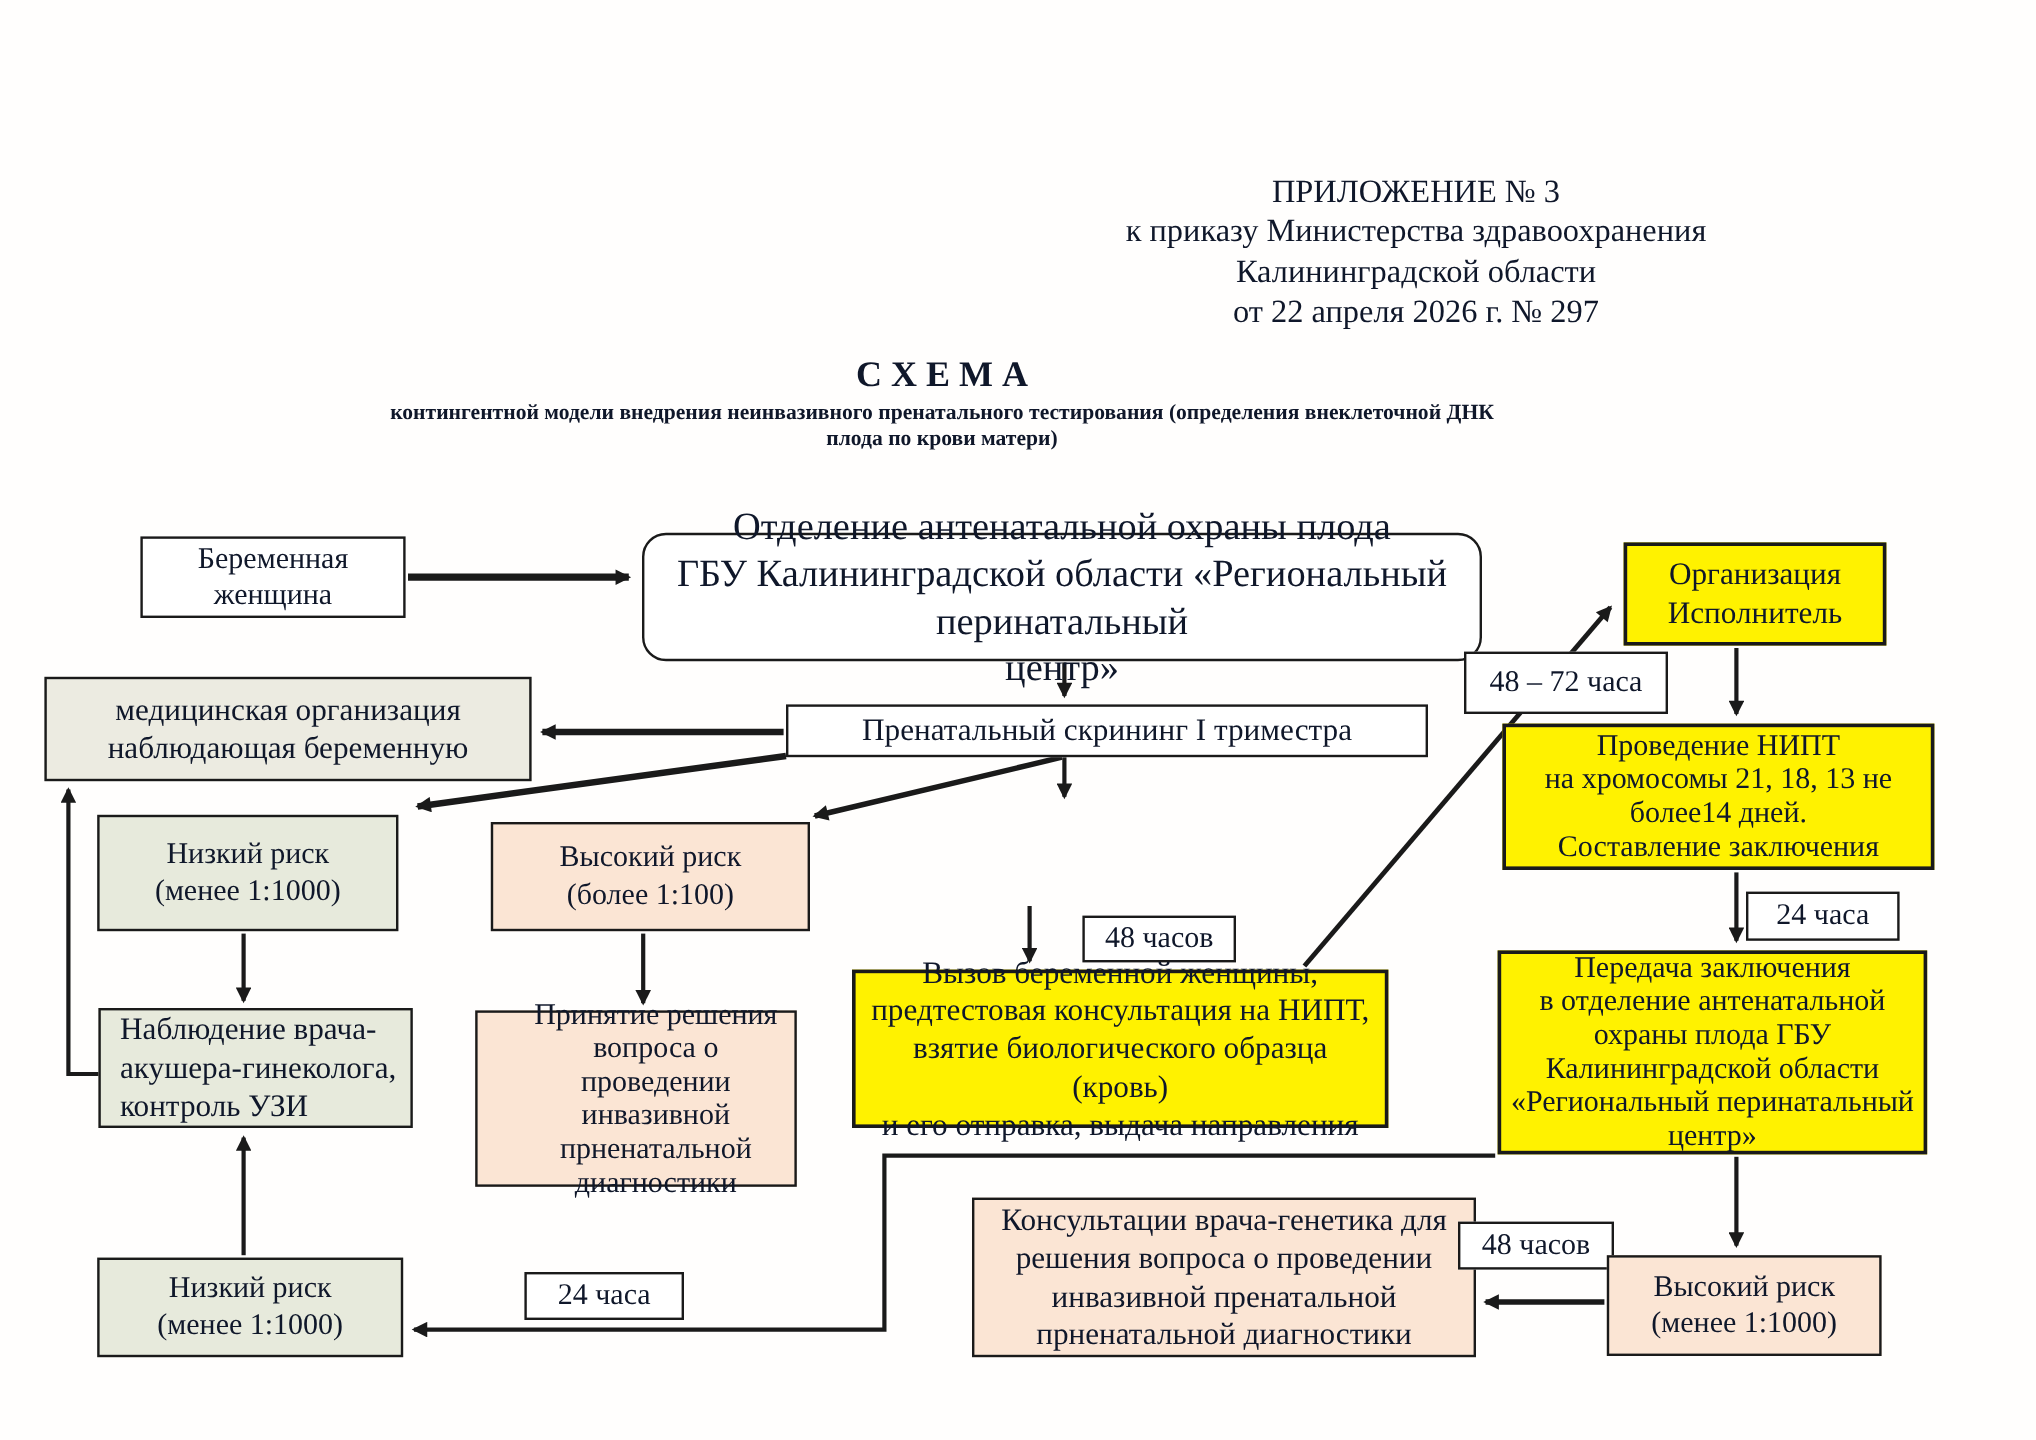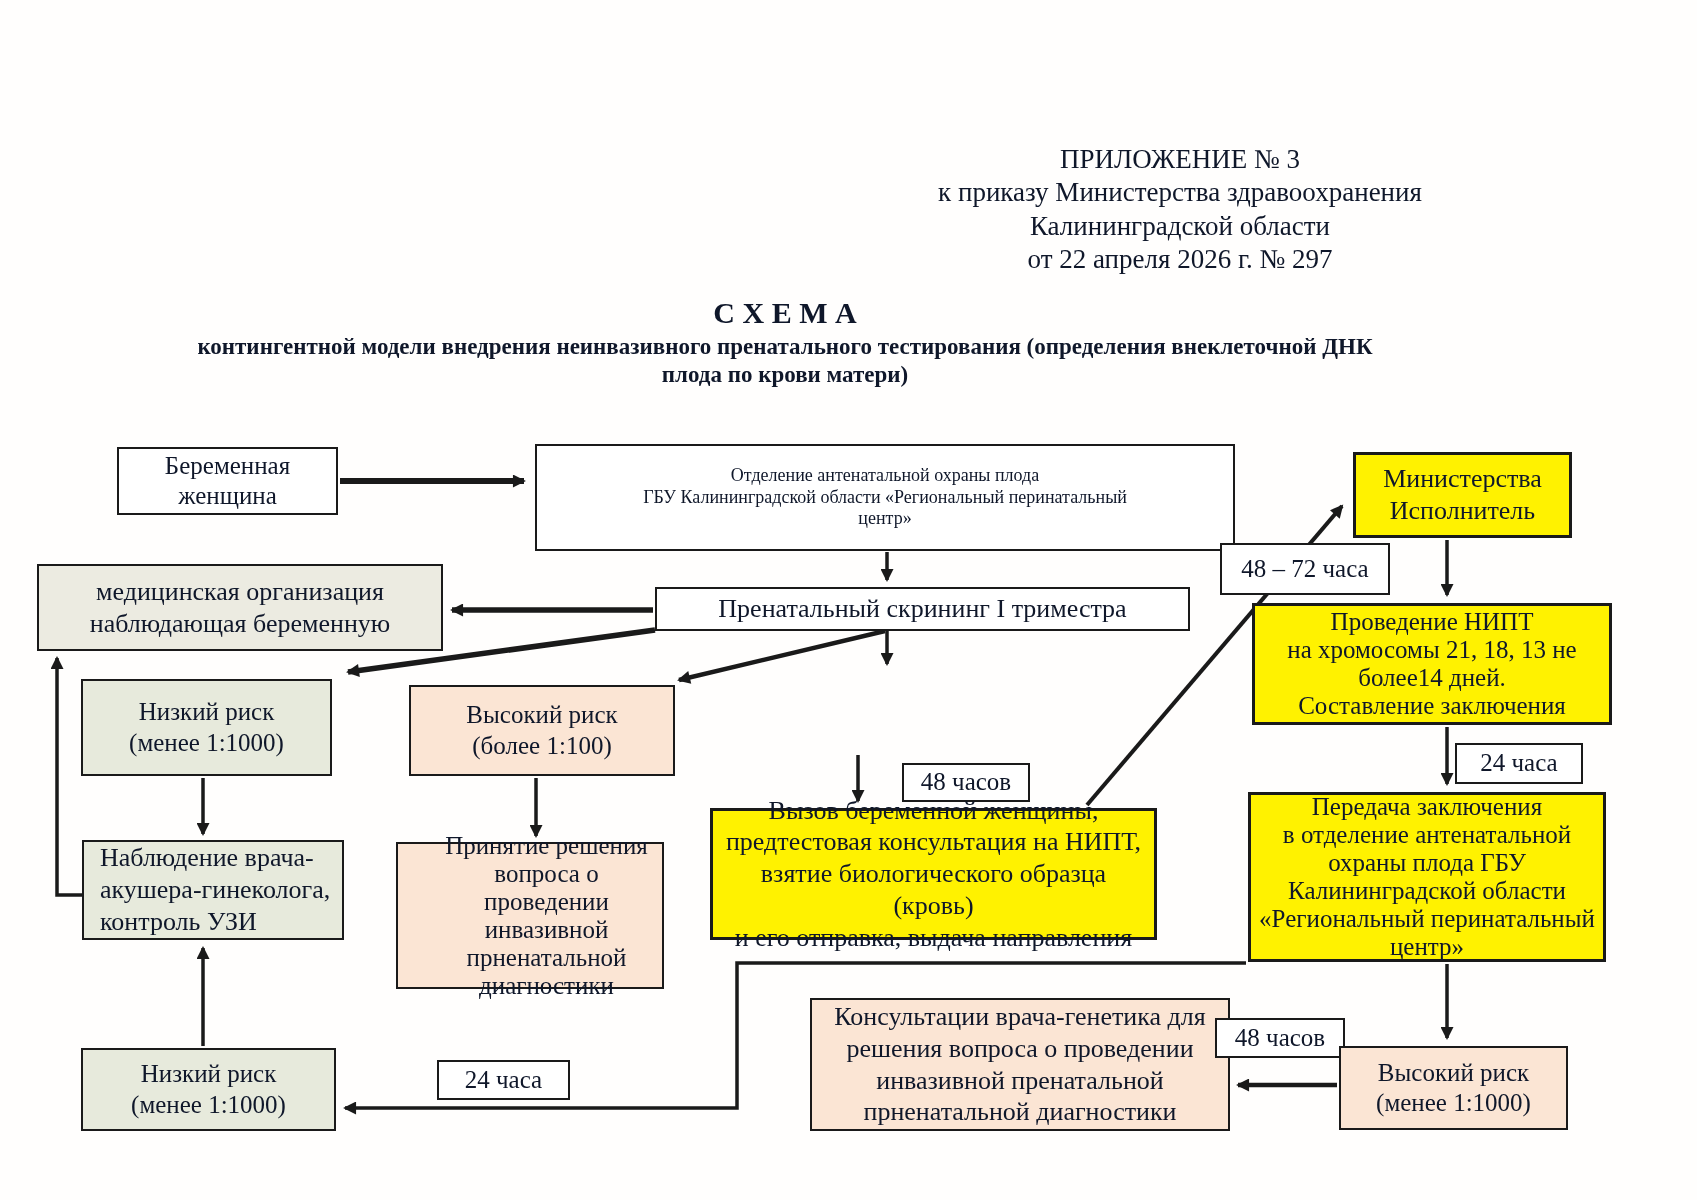--- a/index.html
+++ b/index.html
@@ -11,21 +11,21 @@
        white-space:pre-line;font-size:25px;line-height:1.22;z-index:2;padding:2px 6px;}
   .yellow{background:#FFF200;border-width:3px;}
   .grey{background:#E7EADC;}
   .beige{background:#ECEBE1;}
   .peach{background:#FBE5D4;}
   .tight{line-height:1.12;}
   .left-align{justify-content:flex-start;text-align:left;padding-left:16px;}
   .txt{position:absolute;text-align:center;white-space:pre-line;z-index:2;}
   #header-block{left:870px;top:143px;width:620px;font-size:27px;line-height:1.24;}
   #scheme-title{left:0;top:296px;width:1570px;font-size:30px;font-weight:bold;}
-  #scheme-subtitle{left:0;top:333px;width:1570px;font-size:23px;font-weight:bold;line-height:1.2;}
+  #scheme-subtitle{left:0;top:333px;width:1570px;font-size:18px;font-weight:bold;line-height:1.2;}
 </style>
 </head>
 <body>
 
 <div id="page">
 
   <svg id="flow-arrows" width="1697" height="1200" viewBox="0 0 1697 1200">
     <defs>
       <marker id="ah" viewBox="0 0 10 10" refX="8.5" refY="5" markerWidth="15" markerHeight="13" markerUnits="userSpaceOnUse" orient="auto-start-reverse">
         <path d="M0,0 L10,5 L0,10 z" fill="#1a1a1a"></path>
@@ -56,25 +56,25 @@
 к приказу Министерства здравоохранения
 Калининградской области
 от 22 апреля 2026 г. № 297</div>
   <div class="txt" id="scheme-title">С Х Е М А</div>
   <div class="txt" id="scheme-subtitle">контингентной модели внедрения неинвазивного пренатального тестирования (определения внеклеточной ДНК
 плода по крови матери)</div>
 
   <div class="box" style="left:117px;top:447px;width:221px;height:68px;">Беременная
 женщина</div>
 
-  <div class="box" style="left:535px;top:444px;width:700px;height:107px;font-size:18px;">Отделение антенатальной охраны плода
+  <div class="box" style="left:535px;top:444px;width:700px;height:107px;font-size:32px;border-radius:20px;">Отделение антенатальной охраны плода
 ГБУ Калининградской области «Региональный перинатальный
 центр»</div>
 
-  <div class="box yellow" style="left:1353px;top:452px;width:219px;height:86px;font-size:26px;">Министерства
+  <div class="box yellow" style="left:1353px;top:452px;width:219px;height:86px;font-size:26px;">Организация
 Исполнитель</div>
 
   <div class="box" style="left:1220px;top:543px;width:170px;height:52px;">48 – 72 часа</div>
 
   <div class="box beige" style="left:37px;top:564px;width:406px;height:87px;font-size:26px;">медицинская организация
 наблюдающая беременную</div>
 
   <div class="box" style="left:655px;top:587px;width:535px;height:44px;font-size:26px;">Пренатальный скрининг I триместра</div>
 
   <div class="box yellow tight" style="left:1252px;top:603px;width:360px;height:122px;">Проведение НИПТ

